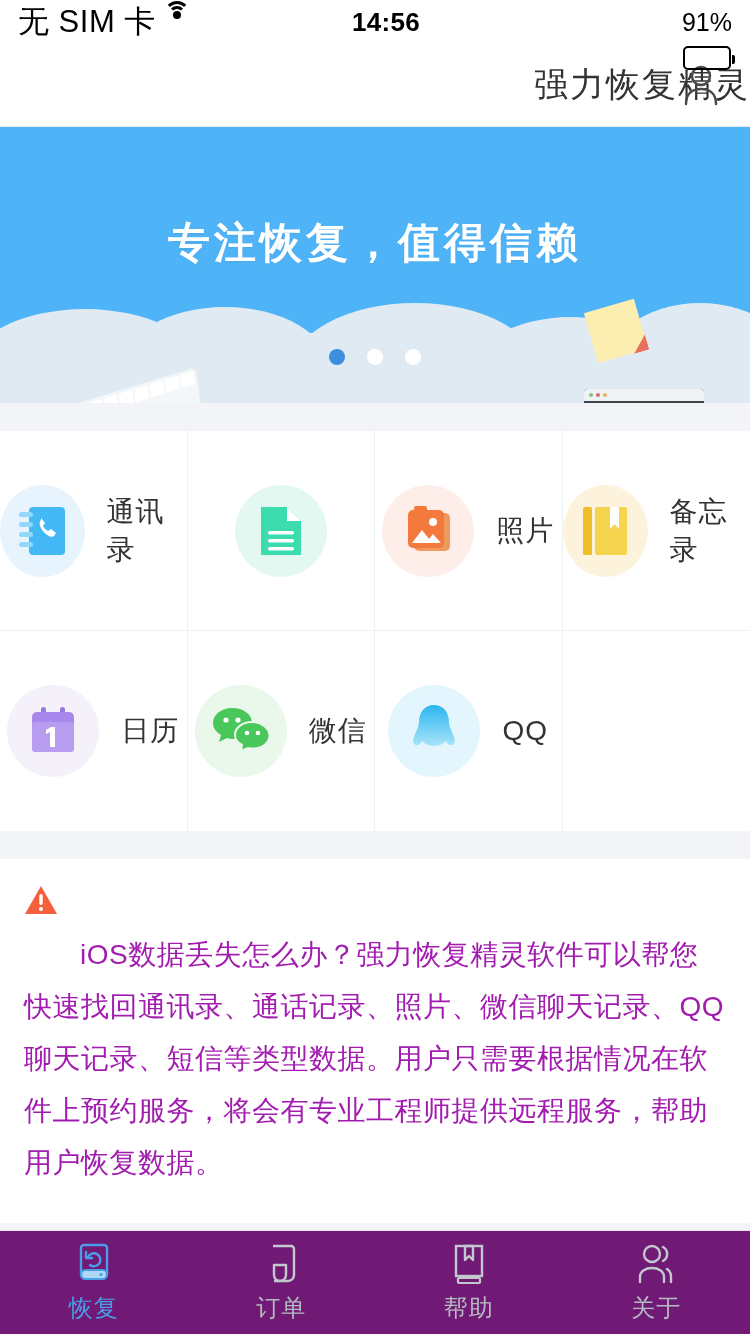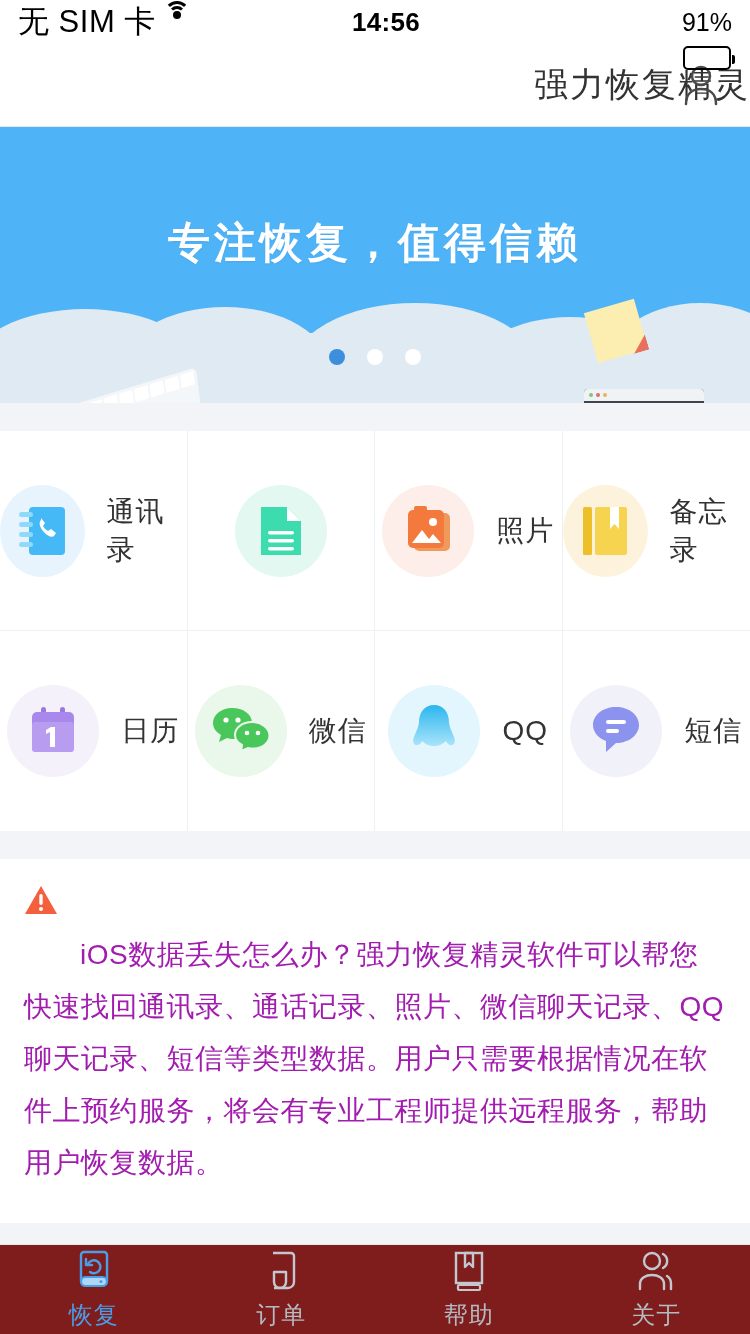--- a/index.html
+++ b/index.html
@@ -95,22 +95,22 @@
   .warn-tri { width: 34px; height: 30px; position: relative; }
   .desc-body { font-size: 28px; line-height: 52px; color: #a21caf; text-indent: 56px; letter-spacing: .5px; }
 
   
   .contact { margin-top: 28px; background: #fff; height: 120px; display: flex; align-items: center; padding: 0 28px; }
   .contact-text { font-size: 30px; color: #333; letter-spacing: 1px; }
   .contact-btn { margin-left: auto; width: 86px; height: 86px; border-radius: 50%; background: #4a9ee8; display: flex; align-items: center; justify-content: center; }
 
   
   .tabbar {
-    position: absolute; left: 0; right: 0; bottom: 0; height: 90px;
-    background: #7f1d1d; border-top: 1px solid #e2e5e9;
+    position: absolute; left: 0; right: 0; bottom: 0; height: 104px;
+    background: #701a75; border-top: 1px solid #e2e5e9;
     display: grid; grid-template-columns: repeat(4, 1fr); align-items: center;
   }
   .tab { display: flex; flex-direction: column; align-items: center; gap: 6px; }
   .tab-label { font-size: 24px; color: #b4bac2; letter-spacing: 1px; }
   .tab.active .tab-label { color: #4a9ee8; }
   .tab-ico { width: 44px; height: 44px; }
 </style>
 </head>
 <body>
 
@@ -289,30 +289,20 @@
               <stop offset="0%" stop-color="#2bb6ef"></stop>
                   <stop offset="100%" stop-color="#a9e4fa"></stop>
             </linearGradient>
               </defs>
             <path d="M24 2C15 2 9 9 9 19c0 4-3 10-5 15-2 5 0 9 4 8 2-.5 3-2 4-4 3 3 7 5 12 5s9-2 12-5c1 2 2 3.5 4 4 4 1 6-3 4-8-2-5-5-11-5-15C39 9 33 2 24 2z" fill="url(#qqg)"></path>
           </svg>
         </div>
         <div class="cell-label">QQ</div>
       </div>
 
-      <div class="cell">
-        <div class="icon-circle" style="background:#f1f1fa">
-          <svg width="52" height="54" viewBox="0 0 52 54">
-            <path d="M26 3C13 3 3 11 3 21c0 7 5 13 13 16v11l10-9c13 0 23-8 23-18S39 3 26 3z" fill="#8b93ef"></path>
-            <rect x="16" y="16" width="20" height="4" rx="2" fill="#fff"></rect>
-            <rect x="16" y="25" width="13" height="4" rx="2" fill="#fff"></rect>
-          </svg>
-        </div>
-        <div class="cell-label">短信</div>
-      </div>
 
     </div>
   </div>
 
   <div class="desc">
     <div class="desc-head">
       <svg class="warn-tri" viewBox="0 0 34 30">
         <path d="M17 1 L33 29 H1 Z" fill="#f4603e"></path>
         <rect x="15.3" y="9" width="3.4" height="11" rx="1.7" fill="#fff"></rect>
         <circle cx="17" cy="24" r="2" fill="#fff"></circle>

